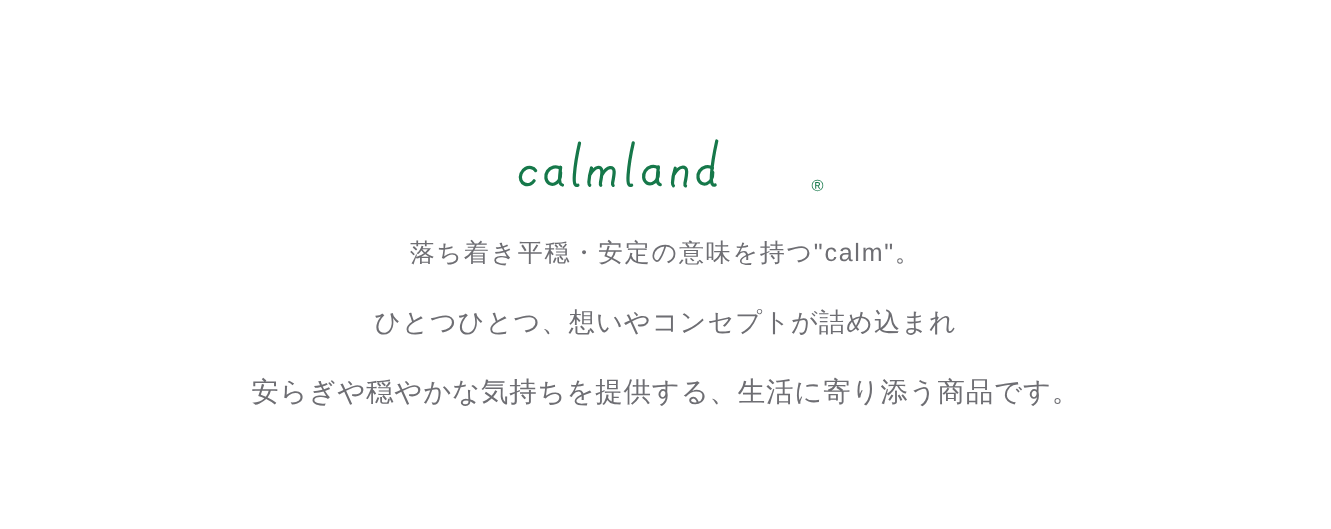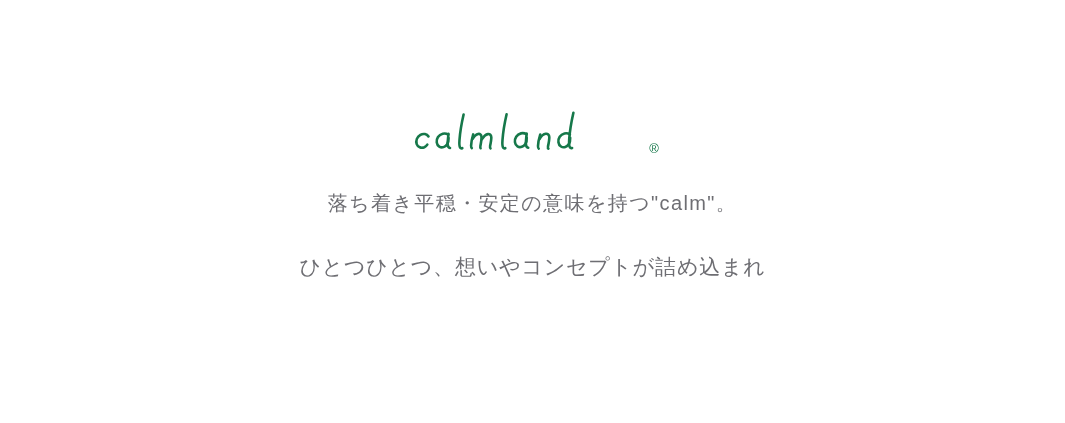--- a/index.html
+++ b/index.html
@@ -56,21 +56,21 @@
     font-weight: 400;
     white-space: nowrap;
   }
   .tagline-1 {
     margin-top: 28px;
     font-size: 20px;
     letter-spacing: 1.4px;
     line-height: 1.5;
   }
   .tagline-2 {
-    margin-top: 33px;
+    margin-top: 25px;
     font-size: 21px;
     letter-spacing: 0.8px;
     line-height: 1.5;
   }
   .tagline-3 {
     margin-top: 22px;
     font-size: 22px;
     letter-spacing: 0.6px;
     line-height: 1.5;
   }
@@ -105,14 +105,15 @@
 
         <path d="M163.9 26.4c-3.2-2.2-7.9-1.1-10.2 2.4-2.2 3.3-1.6 7.9 1.3 9.7 2.6 1.6 6.1.4 7.9-2.5 1.1-1.8 1.4-3.9 1.3-6.1"></path>
         <path d="M167.4 4.8c-2.3 10.3-3.8 20.1-4.2 26.6-.3 4.3 0 6.9.7 7.9.5.8 1.3 1 2.2.7"></path>
       </g>
     </svg>
     <span class="logo-reg">®</span>
   </div>
 
   <p class="tagline tagline-1">落ち着き平穏・安定の意味を持つ"calm"。</p>
   <p class="tagline tagline-2">ひとつひとつ、想いやコンセプトが詰め込まれ</p>
+  <p class="tagline tagline-3">安らぎや穏やかな気持ちを提供する、生活に寄り添う商品です。</p>
 
 </div>
 
 </body></html>

